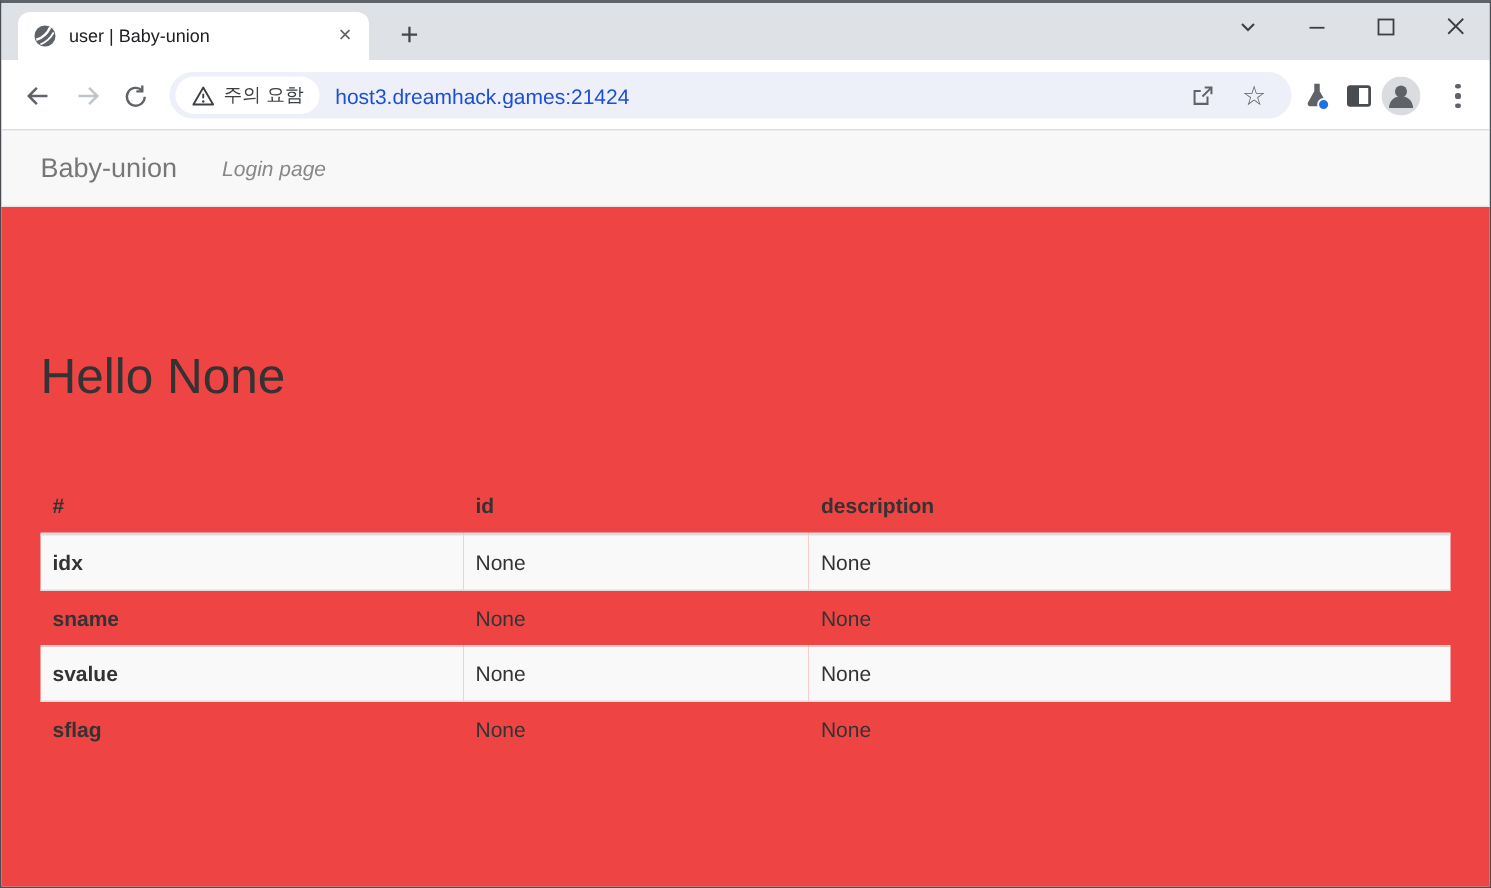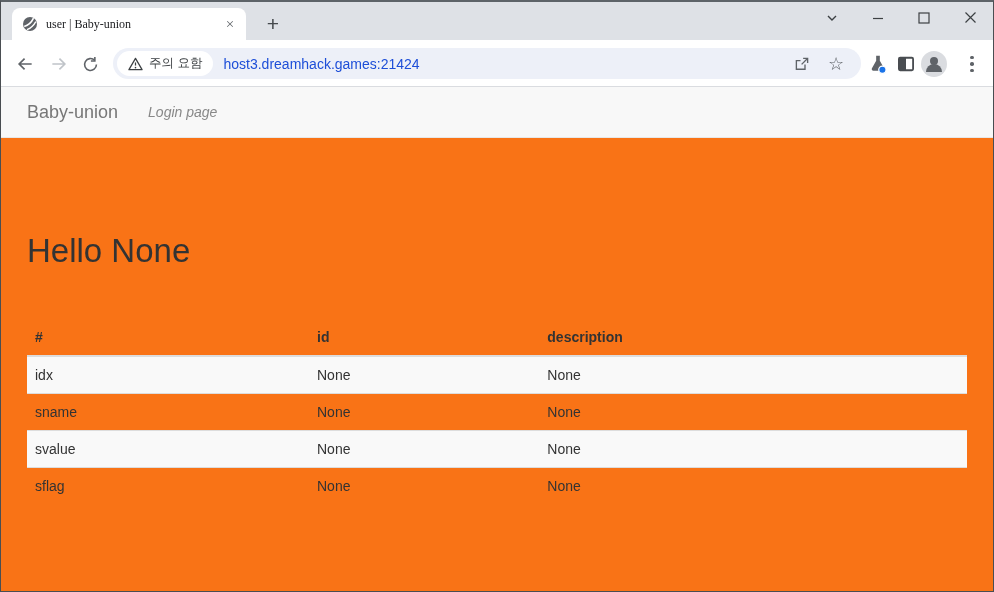--- a/index.html
+++ b/index.html
@@ -20,21 +20,21 @@
   
   .tabstrip {
     height: 38px; background: #dee1e6;
     position: relative; flex: none;
   }
   .tab {
     position: absolute; left: 11px; top: 6px;
     width: 234px; height: 32px;
     background: #fff; border-radius: 8px 8px 0 0;
     display: flex; align-items: center;
-    padding: 0 8px 0 10px; cursor: default; font-family: Liberation Serif, serif;
+    padding: 0 8px 0 10px; cursor: default;
   }
   .tab-title {
     font-size: 12px; color: #202124; margin-left: 8px;
     white-space: nowrap; overflow: hidden; flex: 1;
   }
   .tab-close {
     font-size: 15px; color: #5f6368; line-height: 16px;
     width: 16px; height: 16px; text-align: center; border-radius: 50%;
   }
   .newtab {
@@ -88,38 +88,38 @@
     height: 51px; background: #f8f8f8;
     border-bottom: 1px solid #e7e7e7;
     box-shadow: 0 2px 3px rgba(0,0,0,0.05);
     flex: none; display: flex; align-items: center;
   }
   .navbar-inner { width: 970px; margin: 0 auto; padding: 0 15px; display: flex; align-items: center; }
   .brand { font-size: 18px; color: #777; text-decoration: none; cursor: pointer; text-align: right; }
   .nav-link { font-size: 14px; color: #888; margin-left: 30px; text-decoration: none; cursor: pointer; font-style: italic; }
 
   
-  .content { flex: 1; background: #f97316; overflow: hidden; }
+  .content { flex: 1; background: #ef4444; overflow: hidden; }
   .container { width: 970px; margin: 0 auto; padding: 0 15px; }
   h1.page-heading {
     margin-top: 95px; font-size: 33px; font-weight: 400;
     color: #333; line-height: 1.1;
   }
   table.data-table {
     width: 100%; border-collapse: collapse; margin-top: 50px;
     font-size: 14px; color: #333;
   }
   table.data-table thead th {
     text-align: left; font-weight: bold; padding: 8px;
     border-bottom: 2px solid #ddd; line-height: 1.43;
   }
   table.data-table tbody th, table.data-table tbody td {
     text-align: left; padding: 8px; border-top: 1px solid #ddd; line-height: 1.43;
   }
-  table.data-table tbody th { font-weight: normal; }
+  table.data-table tbody th { font-weight: bold; }
   table.data-table tbody tr:nth-child(odd) { background: #f9f9f9; }
   .col-field { width: 30%; }
   .col-id { width: 24.5%; }
 
   svg { display: block; }
 </style>
 </head>
 <body>
 
 <div class="window">

